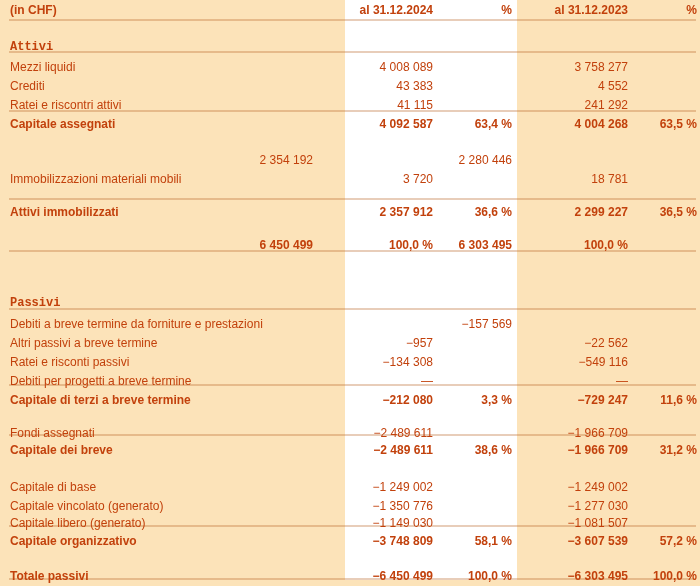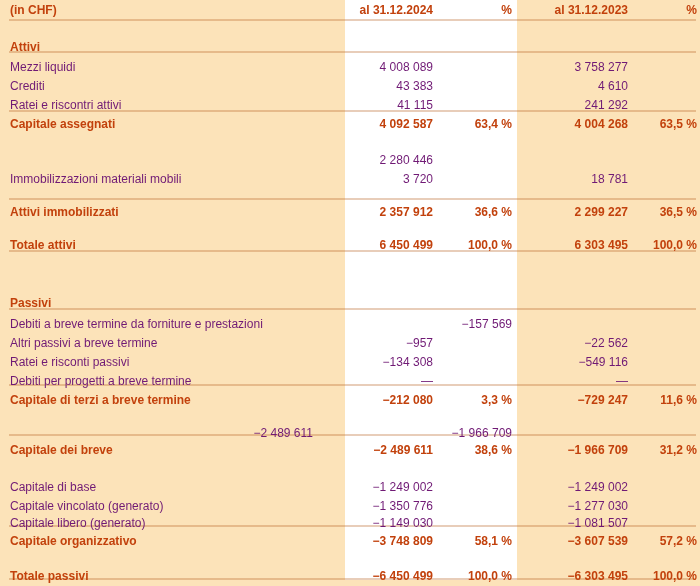--- a/index.html
+++ b/index.html
@@ -24,23 +24,23 @@
     z-index:1;
   }
   #rows{position:relative;z-index:2;padding:0 3px 0 10px;}
   .row{
     display:grid;
     grid-template-columns:303px 120px 79px 116px 69px;
     align-items:center;
   }
   .row > span{white-space:nowrap;overflow:visible;}
   .num{text-align:right;}
-  .data{color:#701a75;font-weight:normal;}
+  .data{color:#c2410c;font-weight:normal;}
   .accent{color:#c2410c;font-weight:bold;}
-  .section{padding-bottom:2px;}
+  .section{padding-bottom:2px;font-family:Liberation Mono, monospace;}
   .spacer{width:100%;}
   .h14{height:14px}.h16{height:16px}.h17{height:17px}.h18{height:18px}
   .h19{height:19px}.h20{height:20px}.h40{height:40px}
 </style>
 </head>
 <body>
 
 <div id="page">
   <div id="stripe"></div>
 
@@ -80,21 +80,21 @@
       <span class="num">4 008 089</span>
       <span class="num"></span>
       <span class="num">3 758 277</span>
       <span class="num"></span>
     </div>
 
     <div class="row data h19">
       <span>Crediti</span>
       <span class="num">43 383</span>
       <span class="num"></span>
-      <span class="num">4 610</span>
+      <span class="num">4 552</span>
       <span class="num"></span>
     </div>
 
     <div class="row data h19">
       <span>Ratei e riscontri attivi</span>
       <span class="num">41 115</span>
       <span class="num"></span>
       <span class="num">241 292</span>
       <span class="num"></span>
     </div>
@@ -103,20 +103,21 @@
       <span>Capitale assegnati</span>
       <span class="num">4 092 587</span>
       <span class="num">63,4 %</span>
       <span class="num">4 004 268</span>
       <span class="num">63,5 %</span>
     </div>
 
     <div class="spacer h17"></div>
 
     <div class="row data h19">
+      <span class="num">2 354 192</span>
       <span class="num"></span>
       <span class="num">2 280 446</span>
       <span class="num"></span>
     </div>
 
     <div class="row data h19">
       <span>Immobilizzazioni materiali mobili</span>
       <span class="num">3 720</span>
       <span class="num"></span>
       <span class="num">18 781</span>
@@ -129,21 +130,20 @@
       <span>Attivi immobilizzati</span>
       <span class="num">2 357 912</span>
       <span class="num">36,6 %</span>
       <span class="num">2 299 227</span>
       <span class="num">36,5 %</span>
     </div>
 
     <div class="spacer h14"></div>
 
     <div class="row accent h19">
-      <span>Totale attivi</span>
       <span class="num">6 450 499</span>
       <span class="num">100,0 %</span>
       <span class="num">6 303 495</span>
       <span class="num">100,0 %</span>
     </div>
 
     <div class="spacer h40"></div>
 
     <div class="row accent section h18">
       <span>Passivi</span>
@@ -188,20 +188,21 @@
       <span>Capitale di terzi a breve termine</span>
       <span class="num">−212 080</span>
       <span class="num">3,3 %</span>
       <span class="num">−729 247</span>
       <span class="num">11,6 %</span>
     </div>
 
     <div class="spacer h17"></div>
 
     <div class="row data h14">
+      <span>Fondi assegnati</span>
       <span class="num">−2 489 611</span>
       <span class="num"></span>
       <span class="num">−1 966 709</span>
       <span class="num"></span>
     </div>
 
     <div class="row accent h19">
       <span>Capitale dei breve</span>
       <span class="num">−2 489 611</span>
       <span class="num">38,6 %</span>

